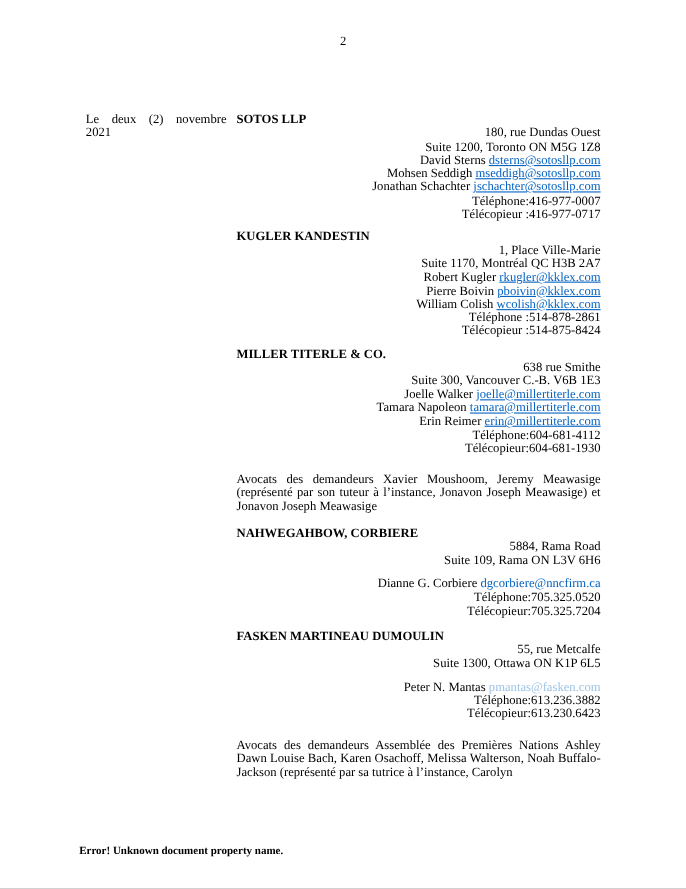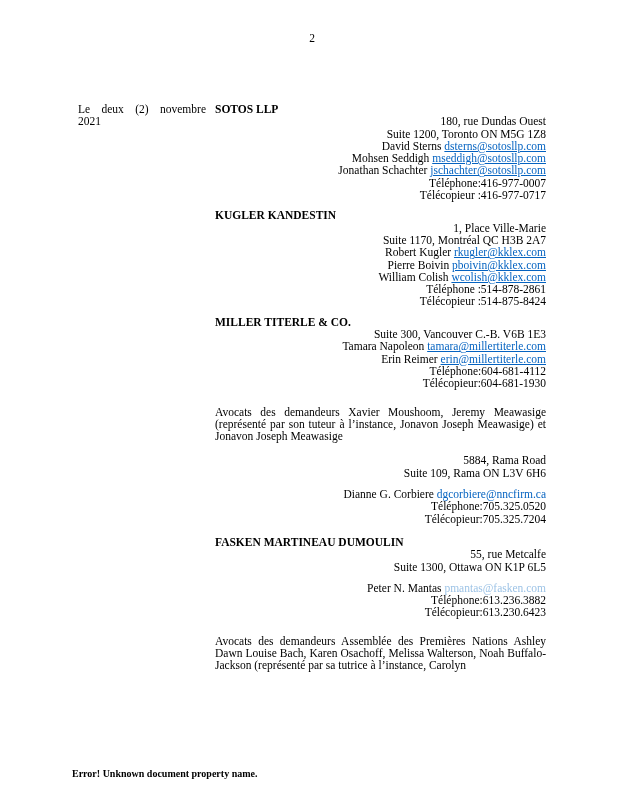--- a/index.html
+++ b/index.html
@@ -87,40 +87,46 @@
       <div class="line">
         <span class="lbl">Téléphone :</span><span>514-878-2861</span>
       </div>
       <div class="line">
         <span class="lbl">Télécopieur :</span><span>514-875-8424</span>
       </div>
     </div>
 
     <div class="firm">
       <div class="firm-name">MILLER TITERLE &amp; CO.</div>
+      <div class="line">638 rue Smithe</div>
       <div class="line">Suite 300, Vancouver C.-B. V6B 1E3</div>
+      <div class="line">
+        <span>Joelle Walker</span>
+        <a class="link u">joelle@millertiterle.com</a>
+      </div>
       <div class="line">
         <span>Tamara Napoleon</span>
         <a class="link u">tamara@millertiterle.com</a>
       </div>
       <div class="line">
         <span>Erin Reimer</span>
         <a class="link u">erin@millertiterle.com</a>
       </div>
       <div class="line">
         <span class="lbl">Téléphone:</span><span>604-681-4112</span>
       </div>
       <div class="line">
         <span class="lbl">Télécopieur:</span><span>604-681-1930</span>
       </div>
     </div>
 
     <p class="para">Avocats des demandeurs Xavier Moushoom, Jeremy Meawasige (représenté par son tuteur à l’instance, Jonavon Joseph Meawasige) et Jonavon Joseph Meawasige</p>
 
     <div class="firm firm-4">
+      <div class="firm-name">NAHWEGAHBOW, CORBIERE</div>
       <div class="line">5884, Rama Road</div>
       <div class="line">Suite 109, Rama ON L3V 6H6</div>
       <div class="line gap-above">
         <span>Dianne G. Corbiere</span>
         <a class="link">dgcorbiere@nncfirm.ca</a>
       </div>
       <div class="line gap-above-lg">
         <span class="lbl">Téléphone:</span><span>705.325.0520</span>
       </div>
       <div class="line">

